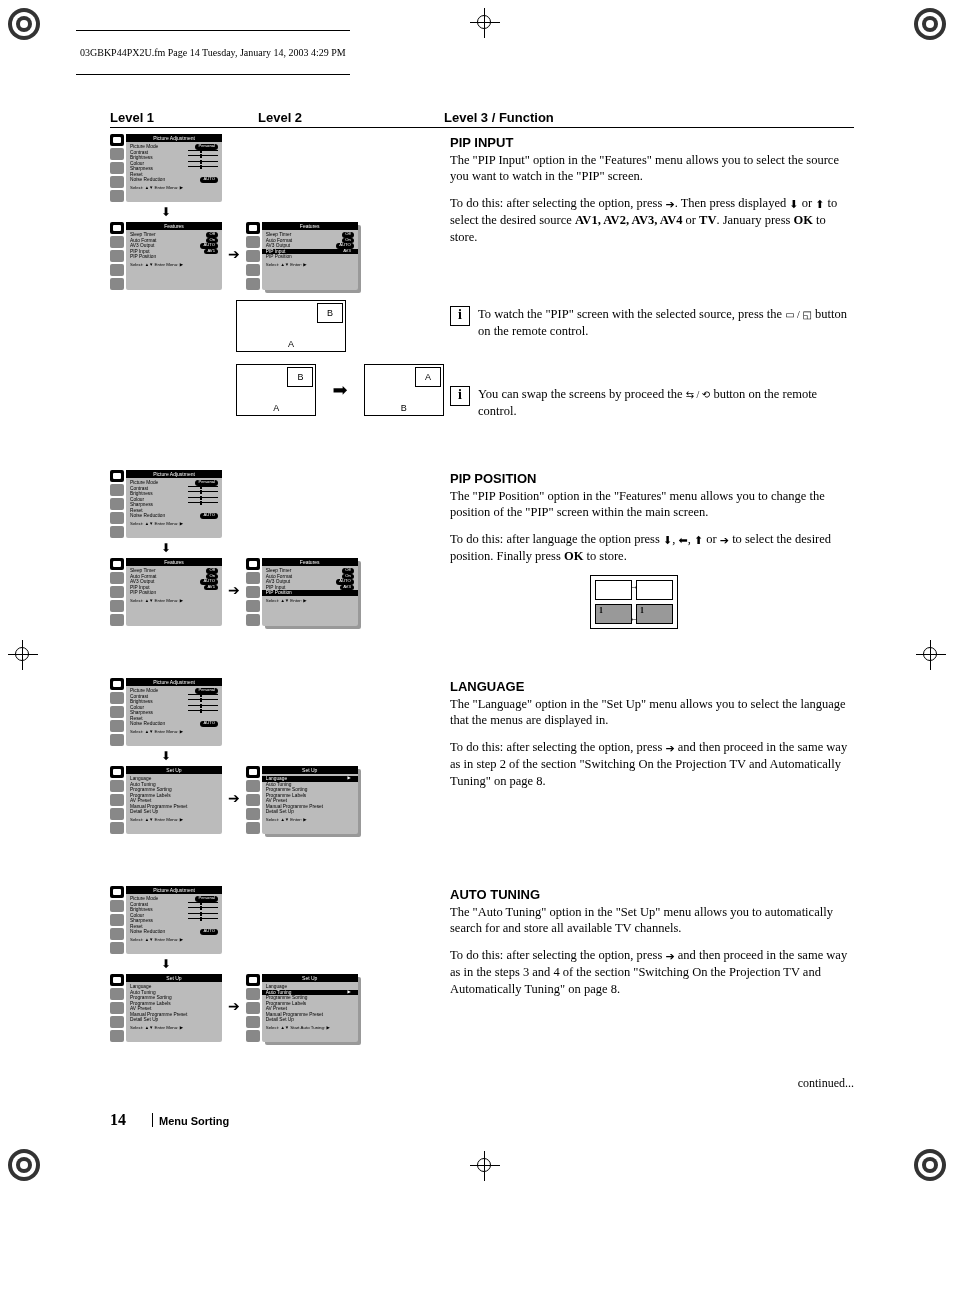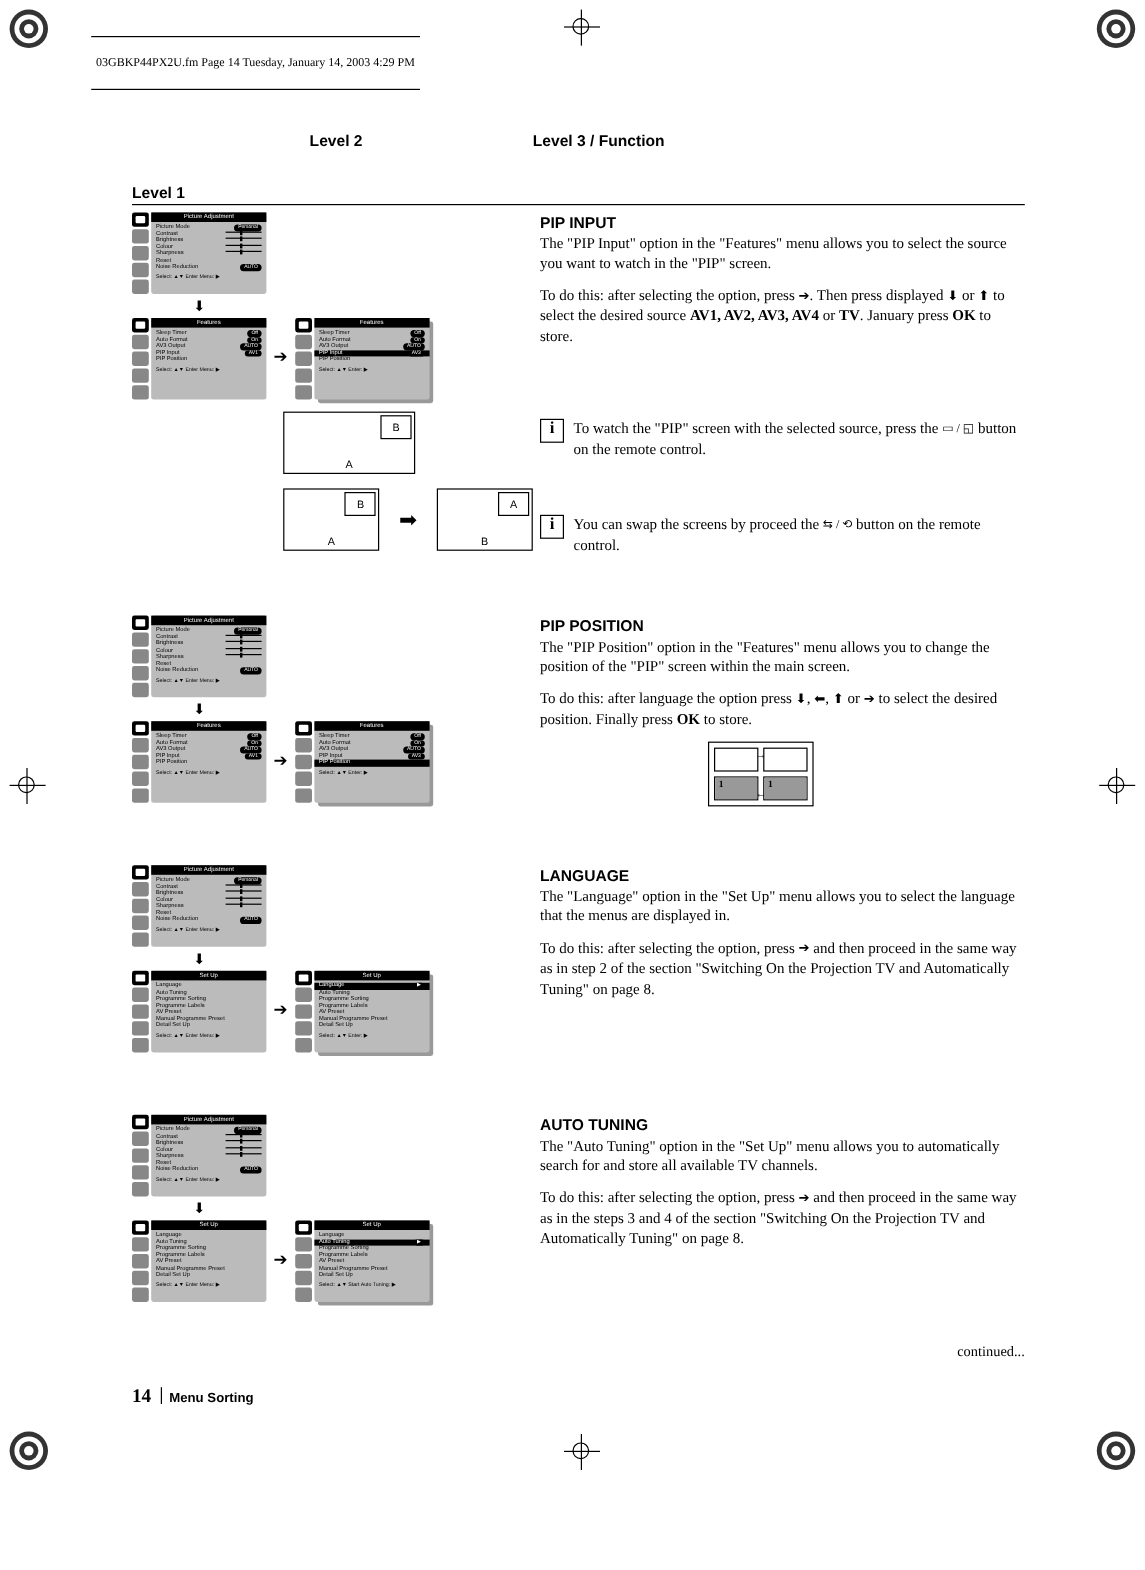--- a/index.html
+++ b/index.html
@@ -51,21 +51,21 @@
     padding: 110px 100px 60px 110px;
   }
   .level-header {
     display: flex;
     border-bottom: 1.5px solid #000;
     font-weight: bold;
     font-family: Arial, sans-serif;
     font-size: 13px;
     padding-bottom: 2px;
   }
-  .col1 { width: 148px; margin-top: 43px; }
+  .col1 { width: 148px; }
   .col2 { width: 174px; }
   .col3 { flex: 1; padding-left: 12px; }
   .section {
     display: flex;
     margin-top: 6px;
     margin-bottom: 48px;
   }
   .diagram-col { width: 340px; }
   .text-col { flex: 1; font-size: 12.5px; line-height: 1.35; }
   .text-col .title {
@@ -177,21 +177,21 @@
   .quad-box .arrR { position: absolute; top: 4px; left: 50%; transform: translateX(-50%); font-size: 9px; }
   .quad-box .arrL { position: absolute; bottom: 4px; left: 50%; transform: translateX(-50%); font-size: 9px; }
 
   .continued {
     text-align: right; font-size: 12px; margin-top: 30px;
   }
   .footer {
     margin-top: 20px;
     display: flex; align-items: baseline;
   }
-  .footer .pnum { font-weight: bold; font-size: 16px; margin-right: 6px; }
+  .footer .pnum { font-weight: bold; font-size: 16px; margin-right: 24px; }
   .footer .divider { border-left: 1.5px solid #000; height: 14px; margin: 0 6px 0 2px; display:inline-block; transform: translateY(2px);}
   .footer .ftitle { font-weight: bold; font-family: Arial, sans-serif; font-size: 11px; }
 
   .slider { display:inline-block; width:30px; border-top:1px solid #000; vertical-align:middle; position:relative; }
   .slider::after { content:""; position:absolute; top:-2px; left:40%; width:2px; height:4px; background:#000;}
 </style>
 </head>
 <body>
 
 <div class="reg-mark tl">

